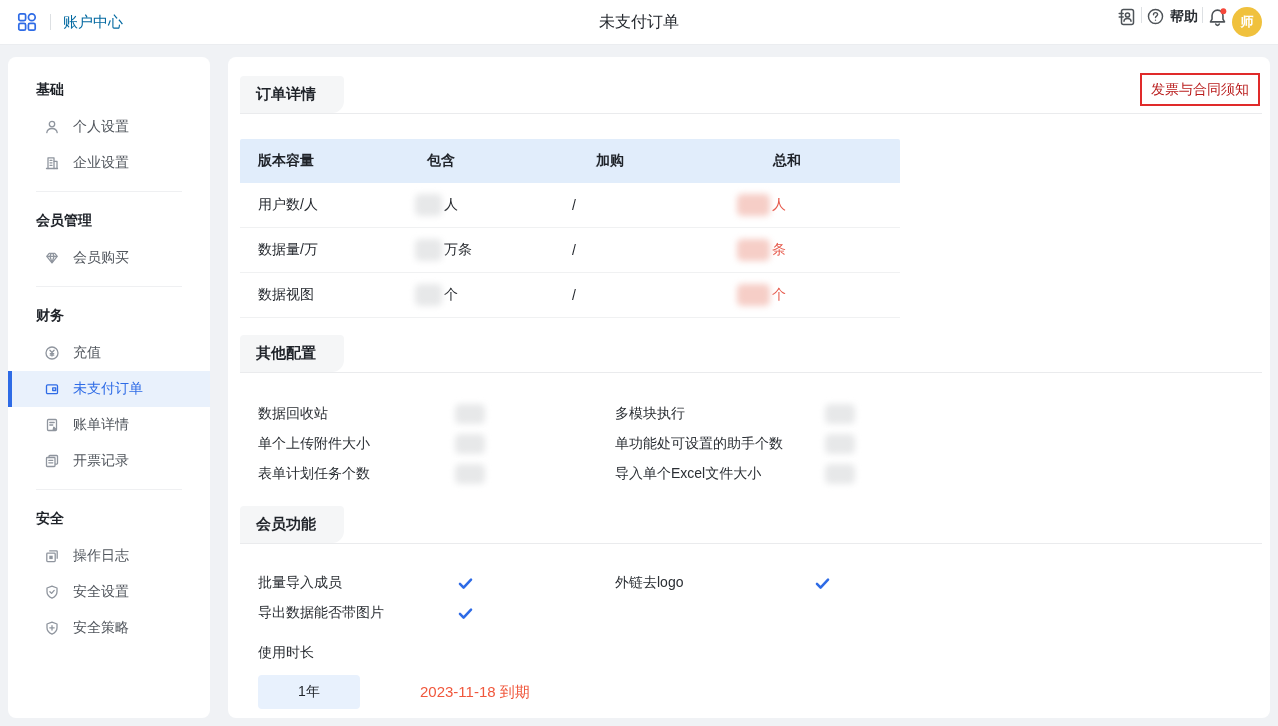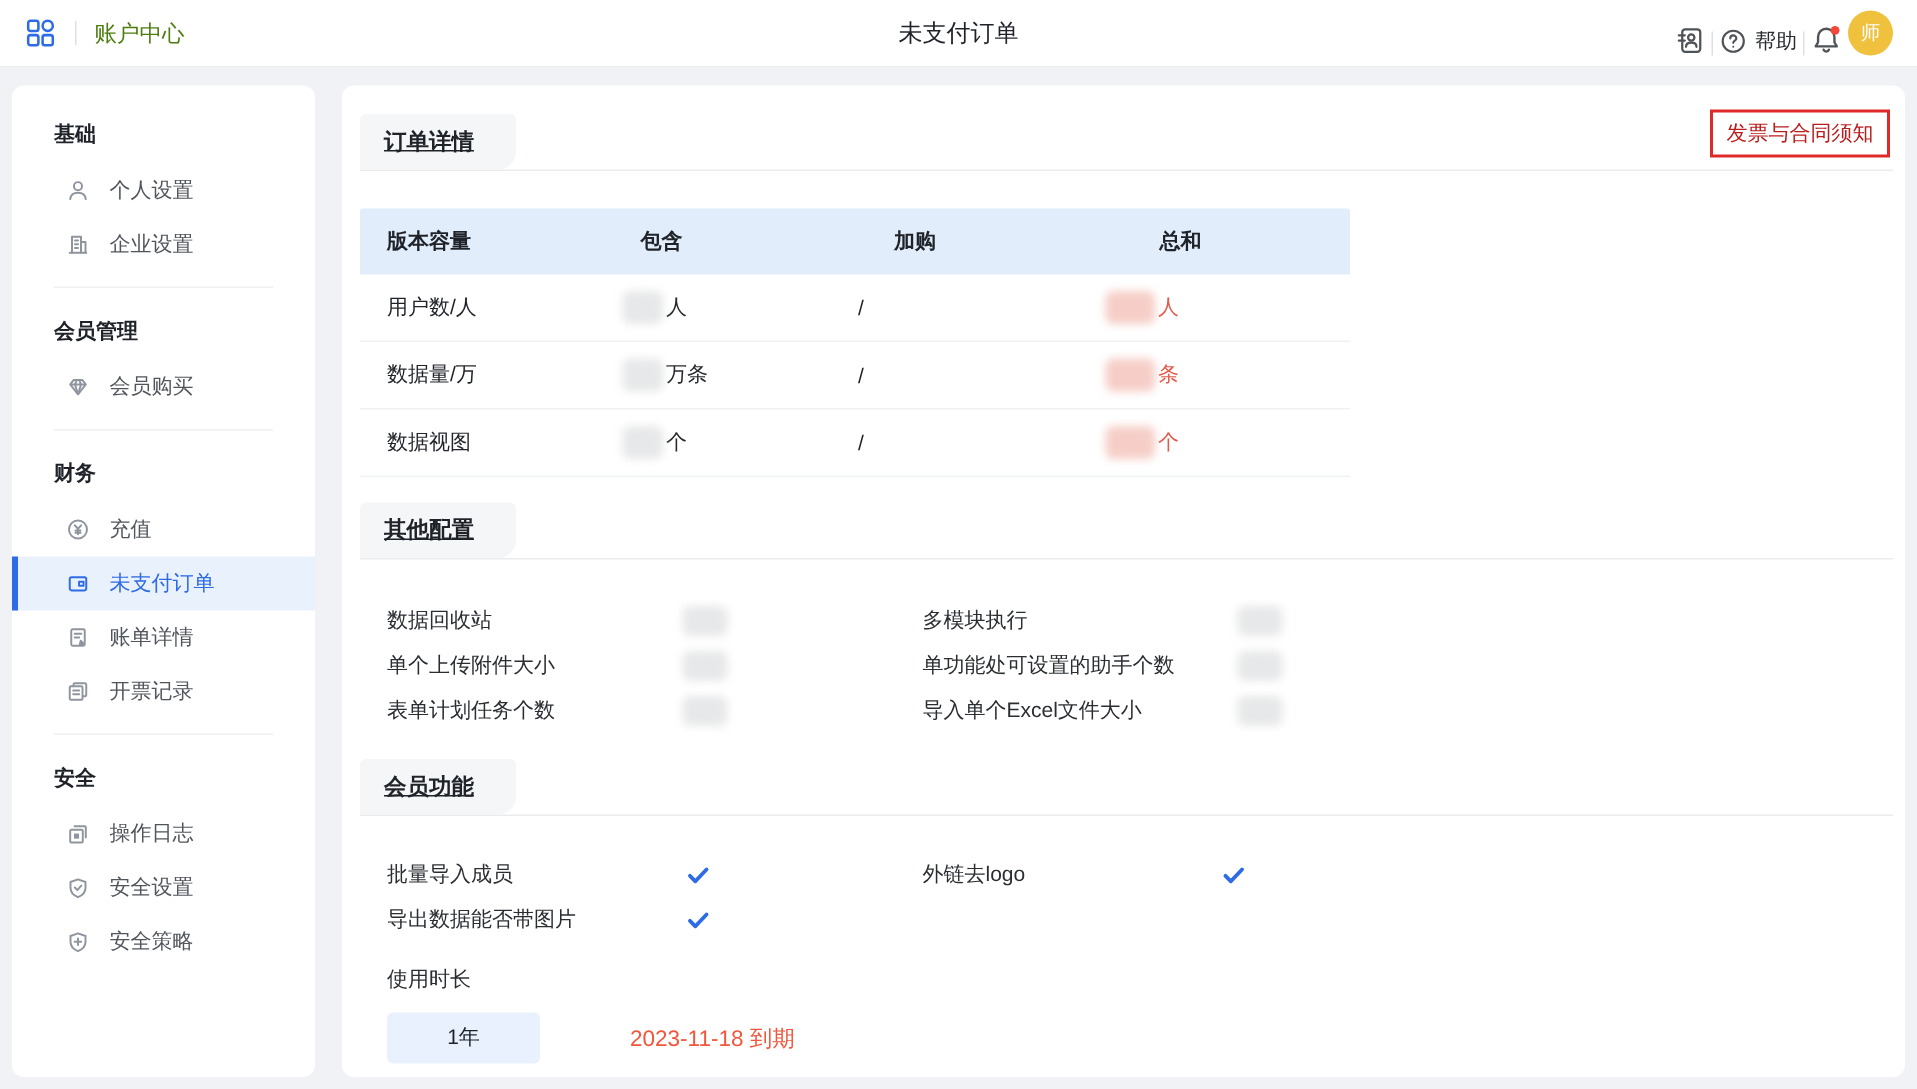--- a/index.html
+++ b/index.html
@@ -12,28 +12,28 @@
     color:#1F2329;
   }
   
   .topbar {
     position:absolute; top:0; left:0; right:0; height:45px;
     background:#fff; border-bottom:1px solid #EBEDF0;
     display:flex; align-items:center; justify-content:space-between;
     padding:0 16px; z-index:5;
   }
   .tb-left { display:flex; align-items:center; gap:12px; }
-  .tb-app-title { font-size:15px; color:#4d7c0f; }
+  .tb-app-title { font-size:15px; color:#0369a1; }
   .vdiv { width:1px; height:16px; background:#DDE0E3; display:inline-block; }
   .tb-center {
     position:absolute; left:50%; top:0; transform:translateX(-50%);
     height:45px; display:flex; align-items:center;
     font-size:16px; color:#1F2329;
   }
-  .tb-right { display:flex; align-items:flex-end; gap:4px; }
+  .tb-right { display:flex; align-items:flex-start; gap:4px;font-weight:bold; }
   .tb-help { display:flex; align-items:center; gap:5px; font-size:14px; color:#2A2E33; cursor:pointer; }
   .icon-btn { display:flex; align-items:center; cursor:pointer; }
   .avatar {
     width:30px; height:30px; border-radius:50%;
     background:#F0C13D; color:#fff; font-size:13px;
     display:flex; align-items:center; justify-content:center; cursor:pointer;
   }
   
   .sidebar {
     position:absolute; left:8px; top:57px; width:202px; bottom:8px;
@@ -57,21 +57,21 @@
     position:absolute; left:228px; top:57px; right:8px; bottom:8px;
     background:#fff; border-radius:8px; padding-top:19px;
   }
   .sec-head {
     margin:0 8px 0 12px; border-bottom:1px solid #EAEBED; position:relative;
   }
   .sec-tab {
     display:inline-block; background:#F5F6F7;
     border-radius:4px 4px 12px 0;
     padding:9px 28px 9px 16px;
-    font-size:15px; font-weight:700; color:#1F2329;text-decoration:underline;
+    font-size:15px; font-weight:700; color:#1F2329;
   }
   .notice-box {
     position:absolute; right:2px; top:-3px;
     border:2px solid #E02A2A; padding:5px 9px; background:#fff;
   }
   .notice-link { font-size:14px; color:#b91c1c; cursor:pointer; }
   
   .cap-table { margin:25px 0 0 12px; width:660px; font-size:14px; }
   .cap-row {
     display:grid; grid-template-columns:157px 157px 165px 1fr;

